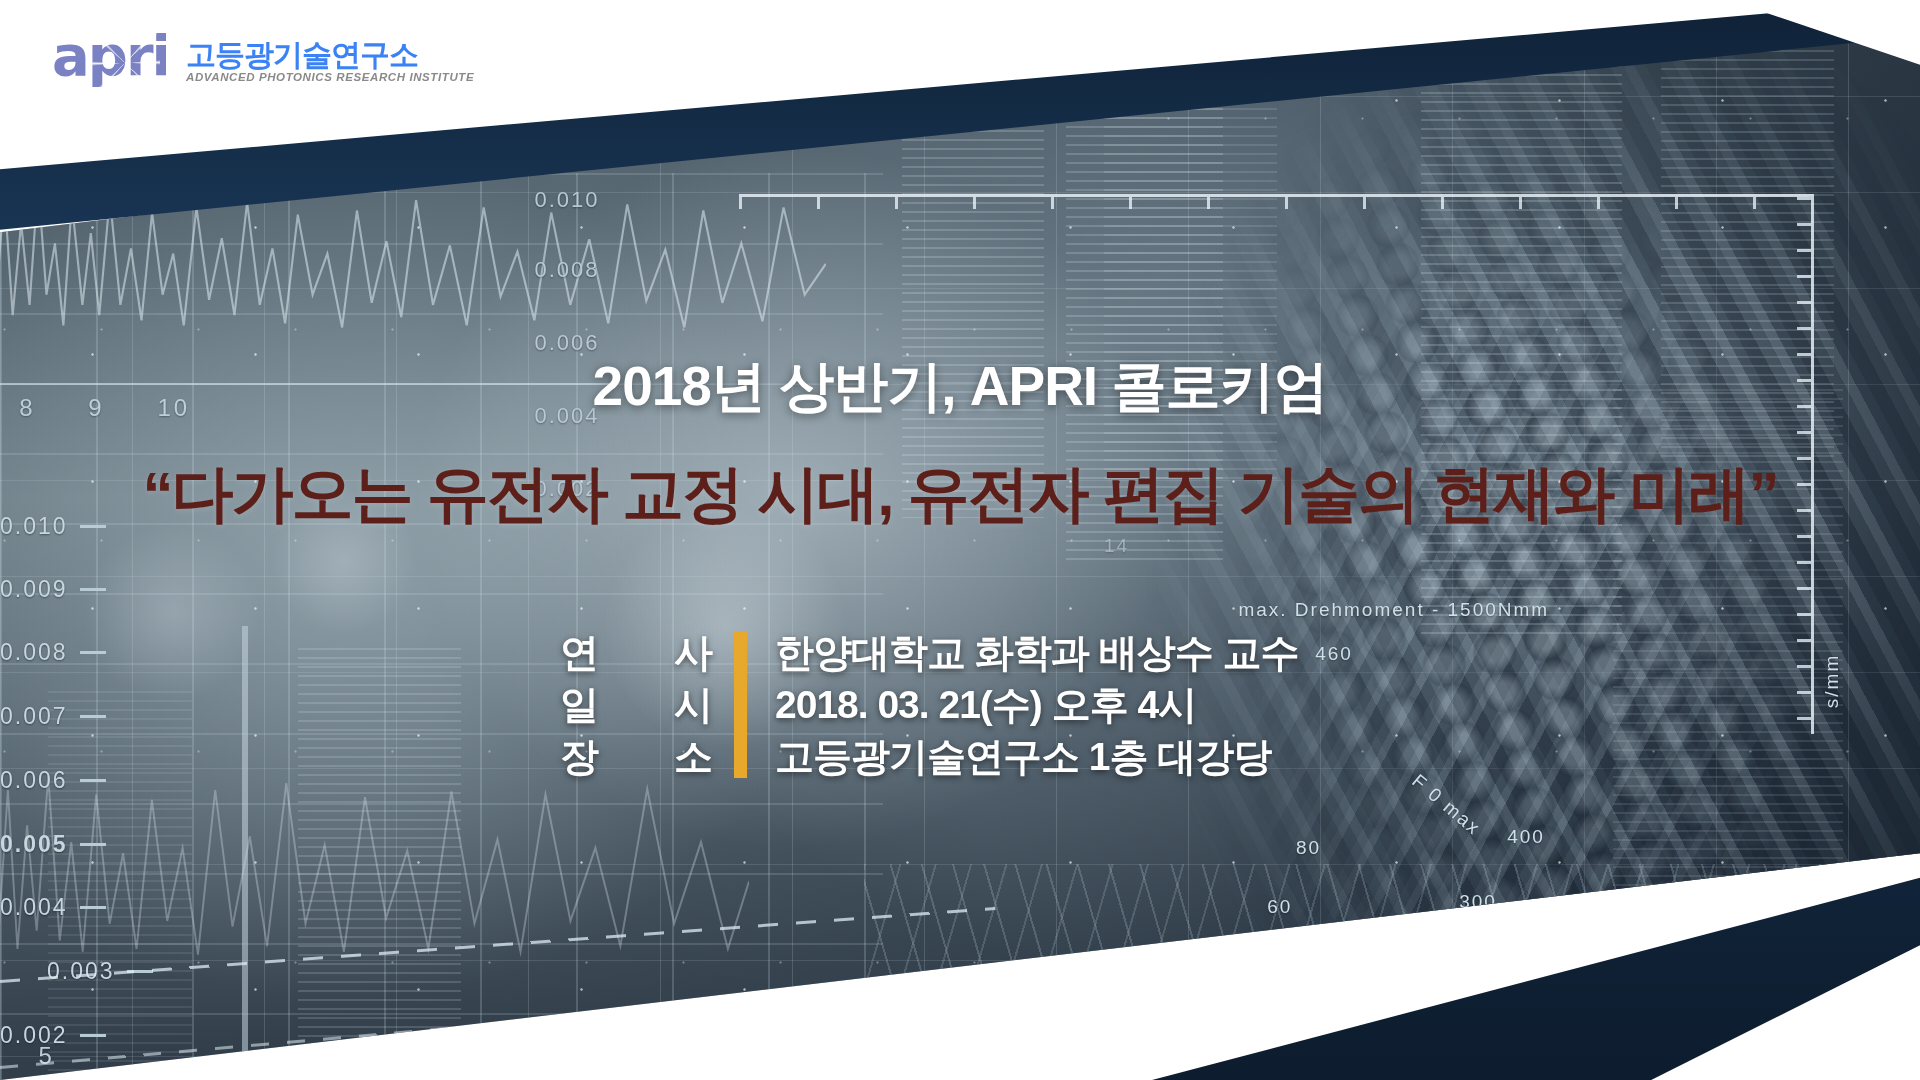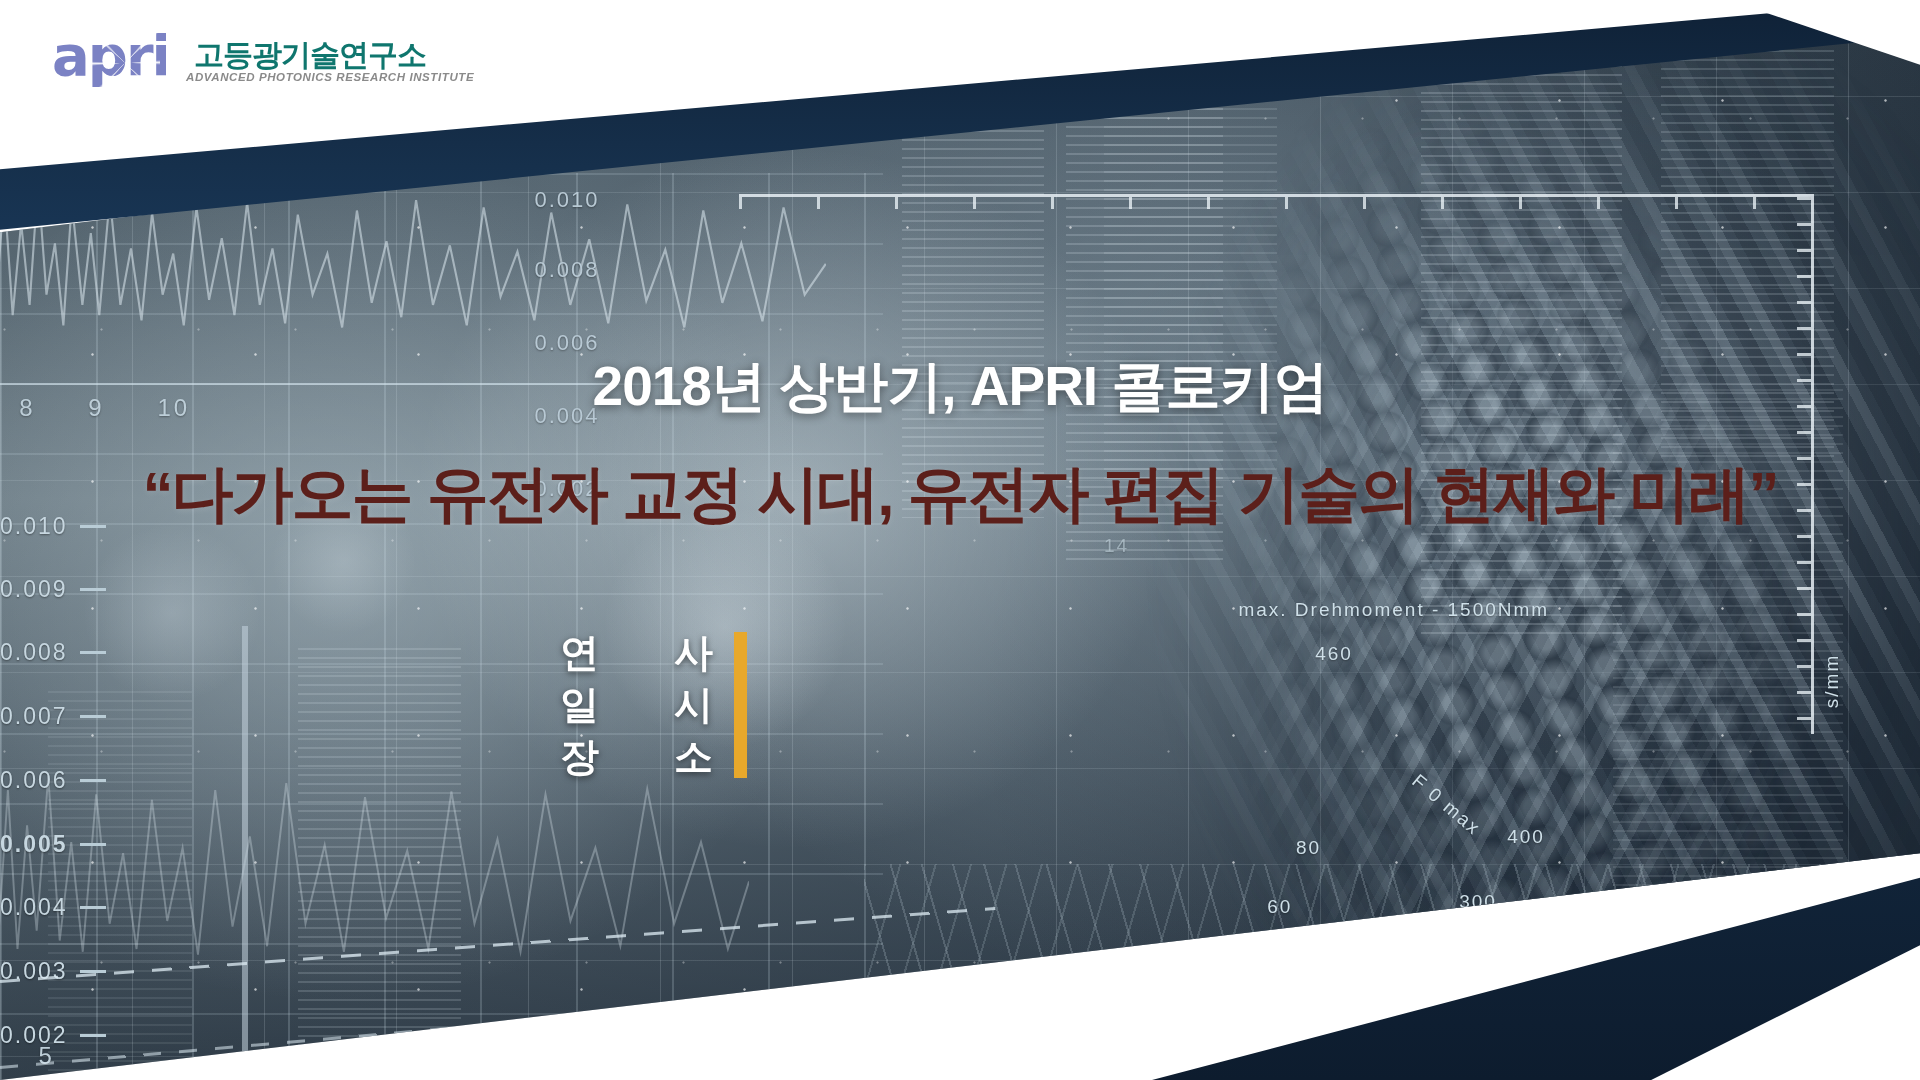--- a/index.html
+++ b/index.html
@@ -207,21 +207,21 @@
         rgba(255,255,255,0) 85deg, rgba(255,255,255,.9) 89deg, rgba(255,255,255,0) 93deg,
         rgba(255,255,255,0) 130deg, rgba(255,255,255,.8) 134deg, rgba(255,255,255,0) 138deg,
         rgba(255,255,255,0) 175deg, rgba(255,255,255,.9) 179deg, rgba(255,255,255,0) 183deg,
         rgba(255,255,255,0) 220deg, rgba(255,255,255,.85) 224deg, rgba(255,255,255,0) 228deg,
         rgba(255,255,255,0) 265deg, rgba(255,255,255,.9) 269deg, rgba(255,255,255,0) 273deg,
         rgba(255,255,255,0) 310deg, rgba(255,255,255,.8) 314deg, rgba(255,255,255,0) 318deg,
         rgba(255,255,255,0) 360deg);
     pointer-events:none;
   }
   .logo-text{ display:flex; flex-direction:column; gap:2px; padding-bottom:3px; }
-  .logo-kr{ font-size:30px; font-weight:bold; color:#0f766e; letter-spacing:-1px; line-height:1;margin-left:8px; }
+  .logo-kr{ font-size:30px; font-weight:bold; color:#3b82f6; letter-spacing:-1px; line-height:1; }
   .logo-en{ font-size:11.5px; font-weight:bold; color:#8a8a8a; letter-spacing:.6px; line-height:1;font-style:italic; }
 
   
   .content{ position:absolute; inset:0; z-index:30; }
 
   .main-title{
     position:absolute; left:0; right:0; top:350px;
     text-align:center; color:#ffffff;
     font-size:55px; font-weight:bold; letter-spacing:-1px;
     text-shadow:0 2px 10px rgba(0,0,0,.45);
@@ -328,21 +328,21 @@
         <span class="dash"></span>
       </div>
       <div class="tickrow" style="top:76.9%;font-weight:bold;">
         <span>0.005</span>
         <span class="dash"></span>
       </div>
       <div class="tickrow" style="top:82.8%;">
         <span>0.004</span>
         <span class="dash"></span>
       </div>
-      <div class="tickrow" style="top:88.7%;">
+      <div class="tickrow" style="top:88.7%;margin-left:47px;">
         <span>0.003</span>
         <span class="dash"></span>
       </div>
       <div class="tickrow" style="top:94.6%;">
         <span>0.002</span>
         <span class="dash"></span>
       </div>
 
     </div>
     <div class="vbar"></div>
@@ -411,16 +411,21 @@
         <div class="info-label">
             <span>일</span>
             <span>시</span>
           </div>
         <div class="info-label">
             <span>장</span>
             <span>소</span>
           </div>
       </div>
       <div class="info-divider"></div>
+      <div class="info-values">
+        <div class="info-value">한양대학교 화학과 배상수 교수</div>
+        <div class="info-value">2018. 03. 21(수) 오후 4시</div>
+        <div class="info-value">고등광기술연구소 1층 대강당</div>
+      </div>
     </div>
 
   </div>
 </div>
 
 </body></html>

